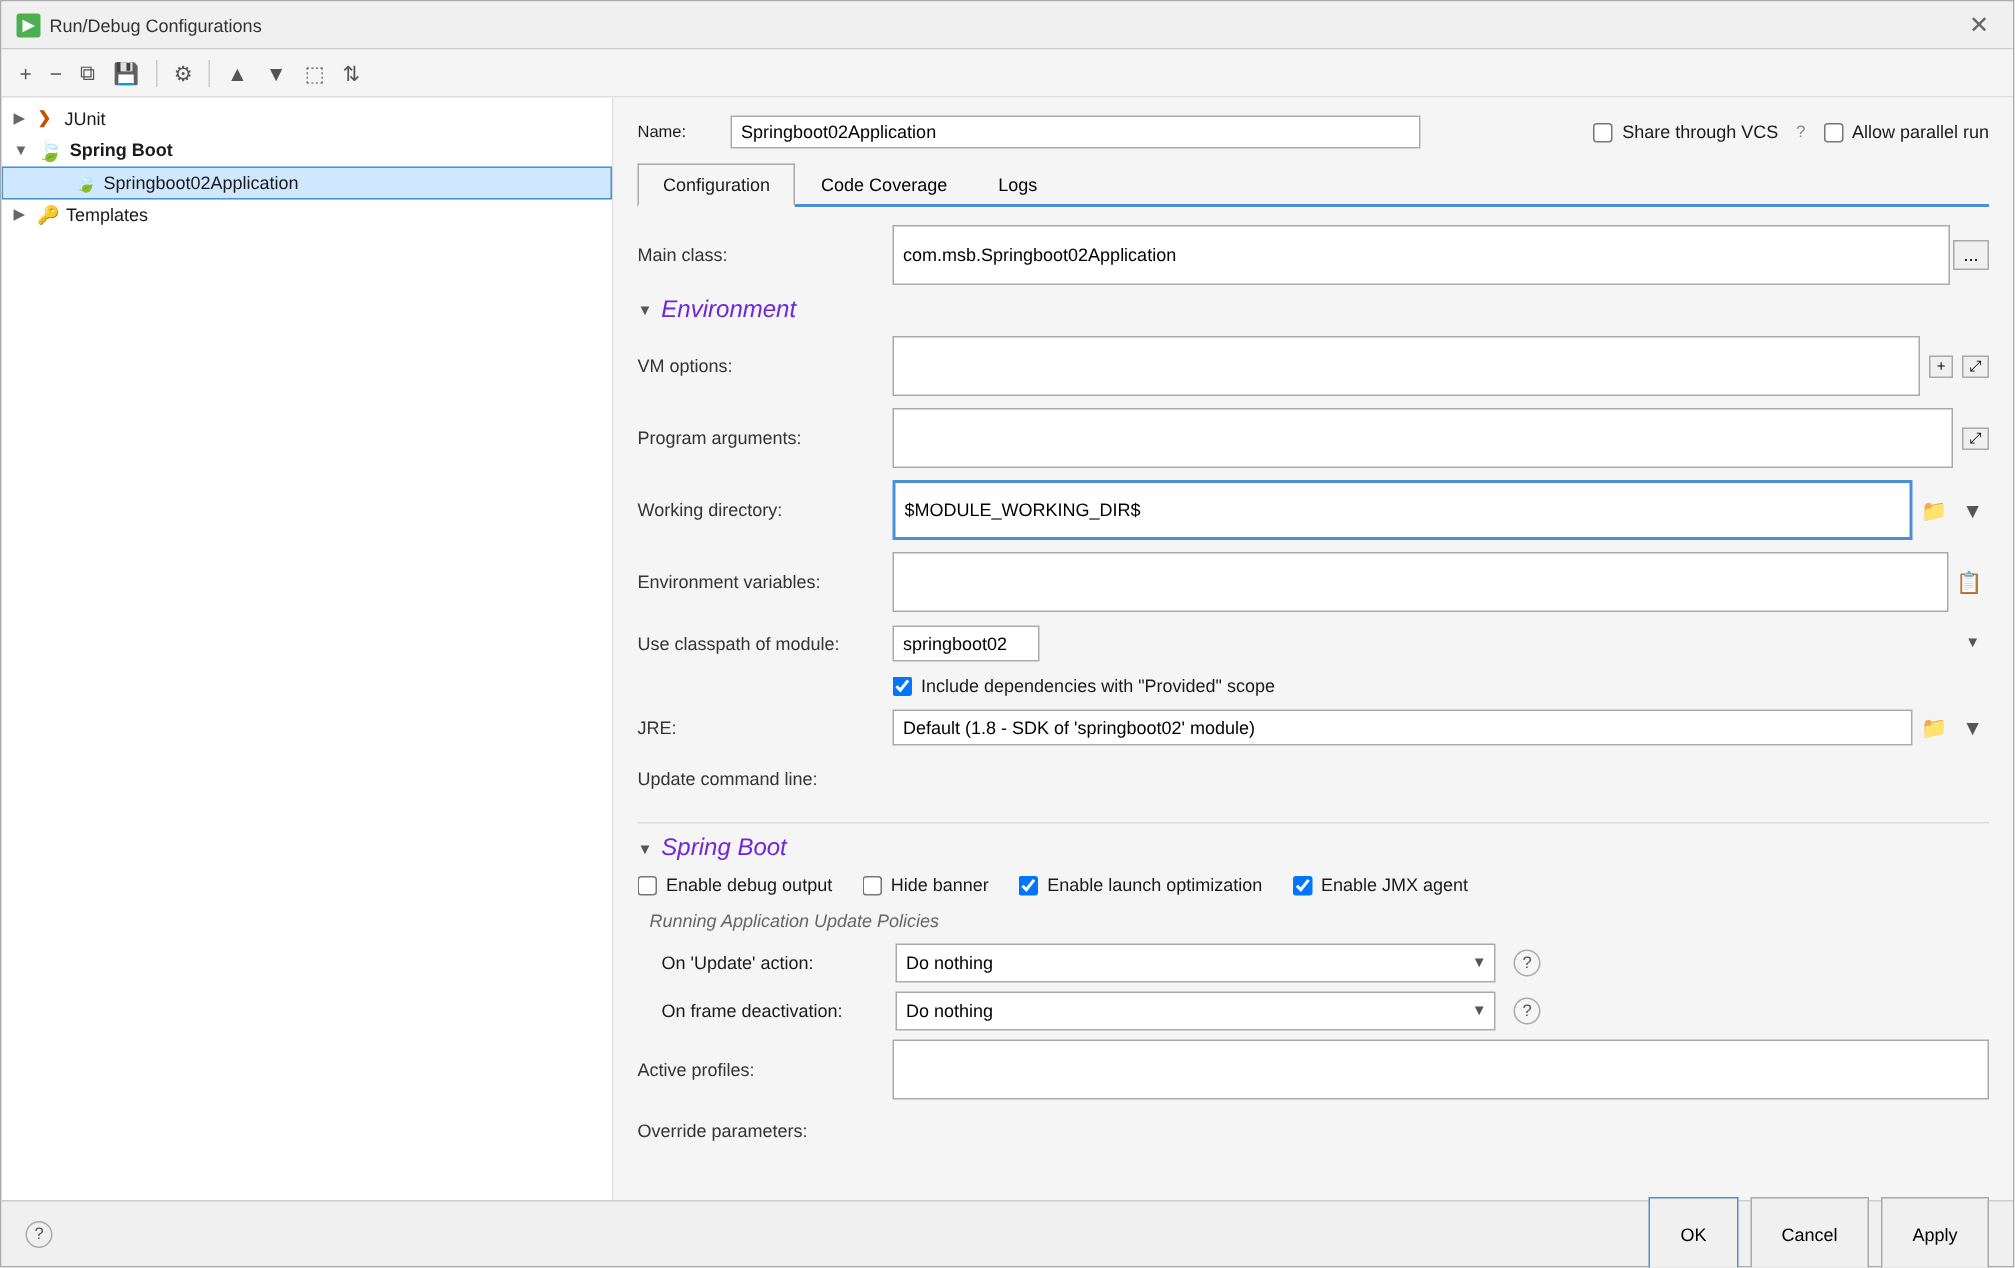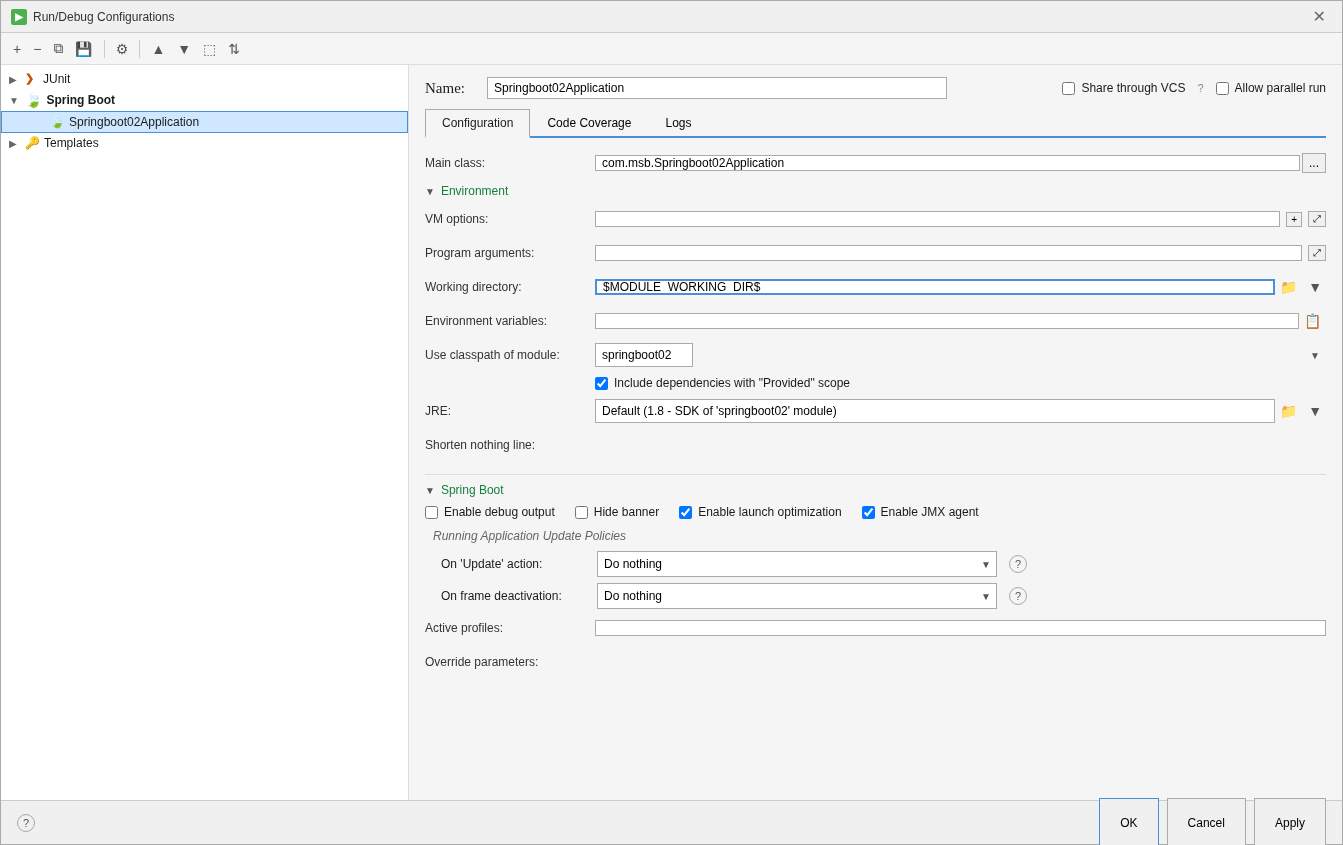--- a/index.html
+++ b/index.html
@@ -151,23 +151,22 @@
     }
     
     .name-row {
       display: flex;
       align-items: center;
       gap: 12px;
       margin-bottom: 10px;
     }
     
     .name-label {
-      font-size: 15px;
+      font-size: 11px;
       min-width: 50px;
-      font-family: Liberation Serif, serif;
     }
     
     .name-input {
       flex: 1;
       border: 1px solid #aaa;
       padding: 3px 6px;
       font-size: 12px;
       background: white;
       max-width: 460px;
     }
@@ -215,21 +214,21 @@
       color: #333;
       padding-right: 8px;
     }
     
     .text-input {
       flex: 1;
       border: 1px solid #aaa;
       padding: 3px 6px;
       font-size: 12px;
       background: white;
-      height: 16px;
+      height: 40px;
     }
     
     .text-input.highlighted {
       border: 2px solid #4a90d9;
     }
     
     .icon-btn {
       border: none;
       background: none;
       cursor: pointer;
@@ -245,22 +244,23 @@
       margin-bottom: 8px;
       cursor: pointer;
     }
     
     .expand-arrow {
       font-size: 10px;
       color: #555;
     }
     
     .section-title {
-      font-size: 12px;
-      color: #15803d;
+      font-size: 16px;
+      color: #6d28d9;
+      font-style: italic;
     }
     
     .dropdown-select {
       flex: 1;
       border: 1px solid #aaa;
       padding: 3px 6px;
       font-size: 12px;
       background: white;
       height: 24px;
       appearance: none;
@@ -611,21 +611,21 @@
             <select class="jre-select">
               <option>Default (1.8 - SDK of 'springboot02' module)</option>
             </select>
           </div>
           <button class="icon-btn">📁</button>
           <button class="icon-btn">▼</button>
         </div>
       </div>
 
       <div class="form-row">
-        <span class="form-label">Shorten nothing line:</span>
+        <span class="form-label">Update command line:</span>
       </div>
 
       <div class="spring-boot-section">
         <div class="expand-section">
           <span class="expand-arrow">▼</span>
           <span class="section-title">Spring Boot</span>
         </div>
 
         <div class="spring-boot-checkboxes">
           <label class="checkbox-row">

